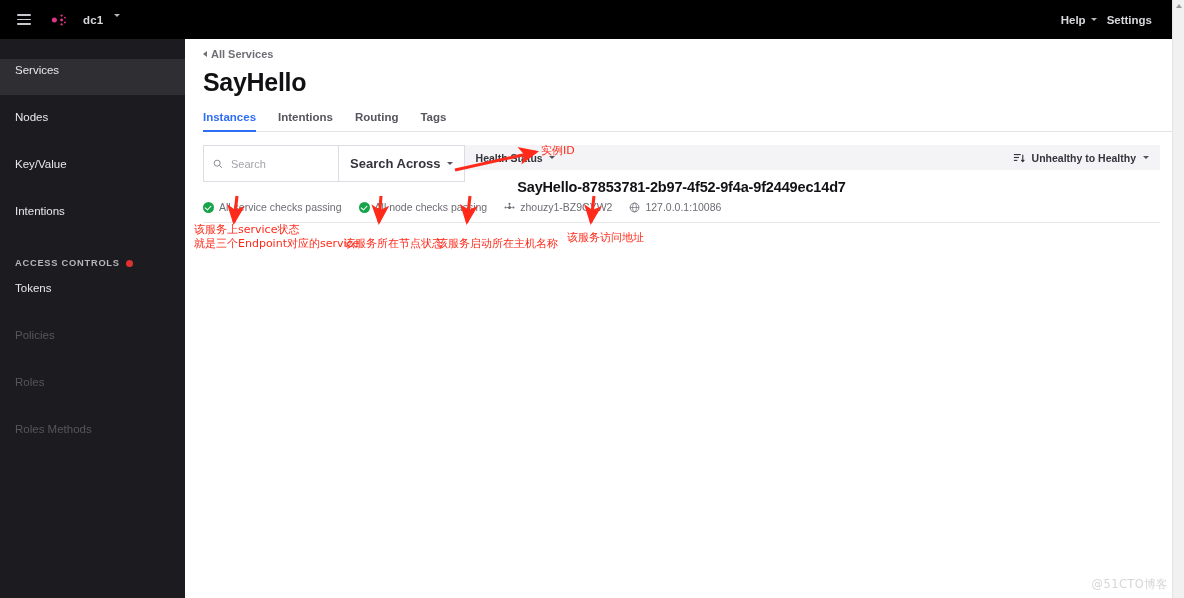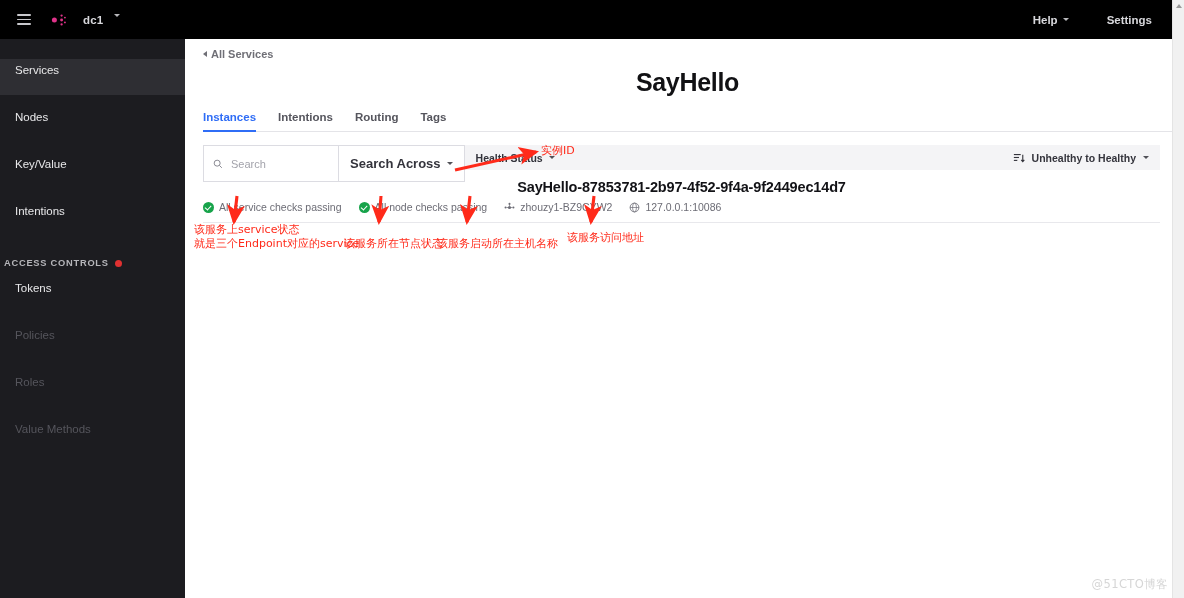--- a/index.html
+++ b/index.html
@@ -39,21 +39,21 @@
     cursor: pointer; letter-spacing: .2px;
   }
   .caret {
     width: 0; height: 0;
     border-left: 3.2px solid transparent;
     border-right: 3.2px solid transparent;
     border-top: 3.6px solid currentColor;
     opacity: .85;
   }
   .topbar-right {
-    margin-left: auto; display: flex; align-items: center; gap: 38px;
+    margin-left: auto; display: flex; align-items: center; gap: 10px;
     margin-right: 20px;
   }
   .topbar-right .item {
     color: #d8d8dc; font-size: 11.5px; font-weight: bold;
     display: flex; align-items: center; gap: 5px; cursor: pointer;
   }
 
   
   .sidebar {
     position: absolute; left: 0; top: 39px;
@@ -65,21 +65,21 @@
     height: 36px; line-height: 22px;
     padding-left: 15px;
     color: #e8e8ea; font-size: 11.5px;
     cursor: pointer;
     margin-bottom: 0;
   }
   .nav-item.active { background: #2e2e33; }
   .nav-item.muted { color: #55555c; cursor: default; }
   .nav-gap { height: 11px; }
   .nav-section {
-    padding-left: 4px;
+    padding-left: 15px;
     color: #b6b6ba; font-size: 9.3px; letter-spacing: .75px;
     font-weight: bold;
     height: 20px; line-height: 20px;
     display: flex; align-items: center; gap: 6px;
   }
   .dot-badge {
     width: 7px; height: 7px; border-radius: 50%;
     background: #e03131; display: inline-block;
   }
 
@@ -99,21 +99,20 @@
   .crumb .chev {
     width: 0; height: 0;
     border-top: 3.4px solid transparent;
     border-bottom: 3.4px solid transparent;
     border-right: 4.2px solid #6f6f76;
   }
   .page-title {
     margin: 8px 0 0 18px;
     font-size: 25px; font-weight: bold; color: #111114;
     letter-spacing: -.3px;
-    text-align: center;
   }
 
   .tabs {
     margin: 14px 0 0 18px;
     display: flex; gap: 22px;
     border-bottom: 1px solid #e4e4e8;
     width: calc(100% - 18px);
   }
   .tab {
     font-size: 11.5px; color: #55555d; font-weight: bold;
@@ -297,21 +296,21 @@
     <div class="nav-gap"></div>
     <div class="nav-item muted">
       <span>Policies</span>
     </div>
     <div class="nav-gap"></div>
     <div class="nav-item muted">
       <span>Roles</span>
     </div>
     <div class="nav-gap"></div>
     <div class="nav-item muted">
-      <span>Value Methods</span>
+      <span>Roles Methods</span>
     </div>
   </div>
 
   <div class="main">
 
     <div class="crumb">
       <span class="chev"></span>
       <span>All Services</span>
     </div>
 

